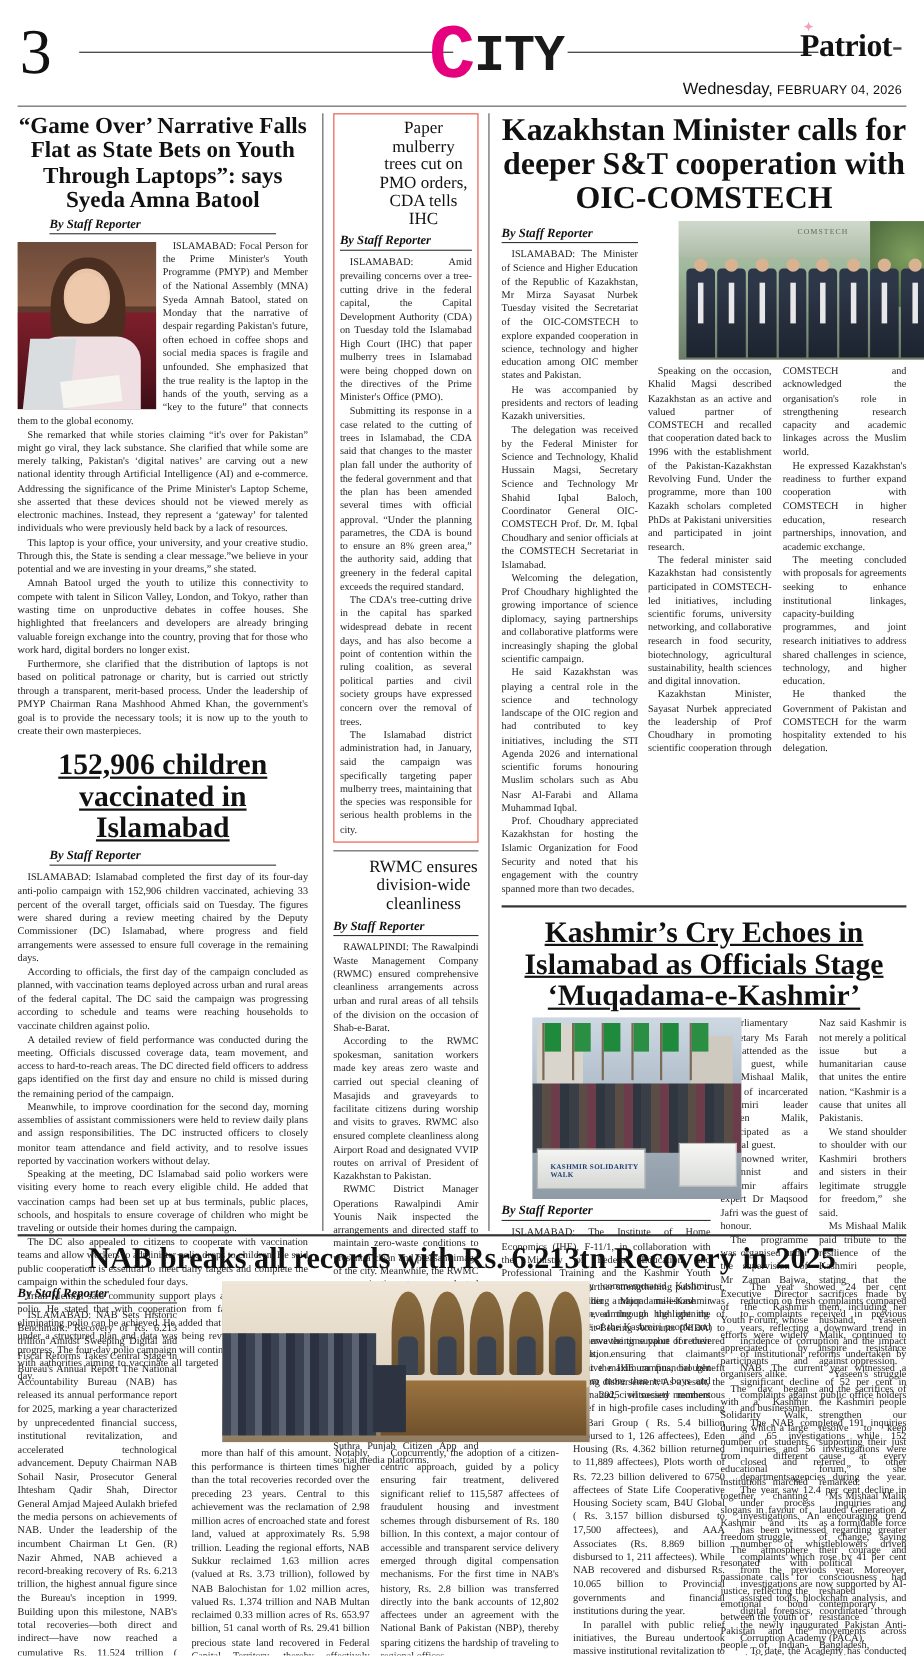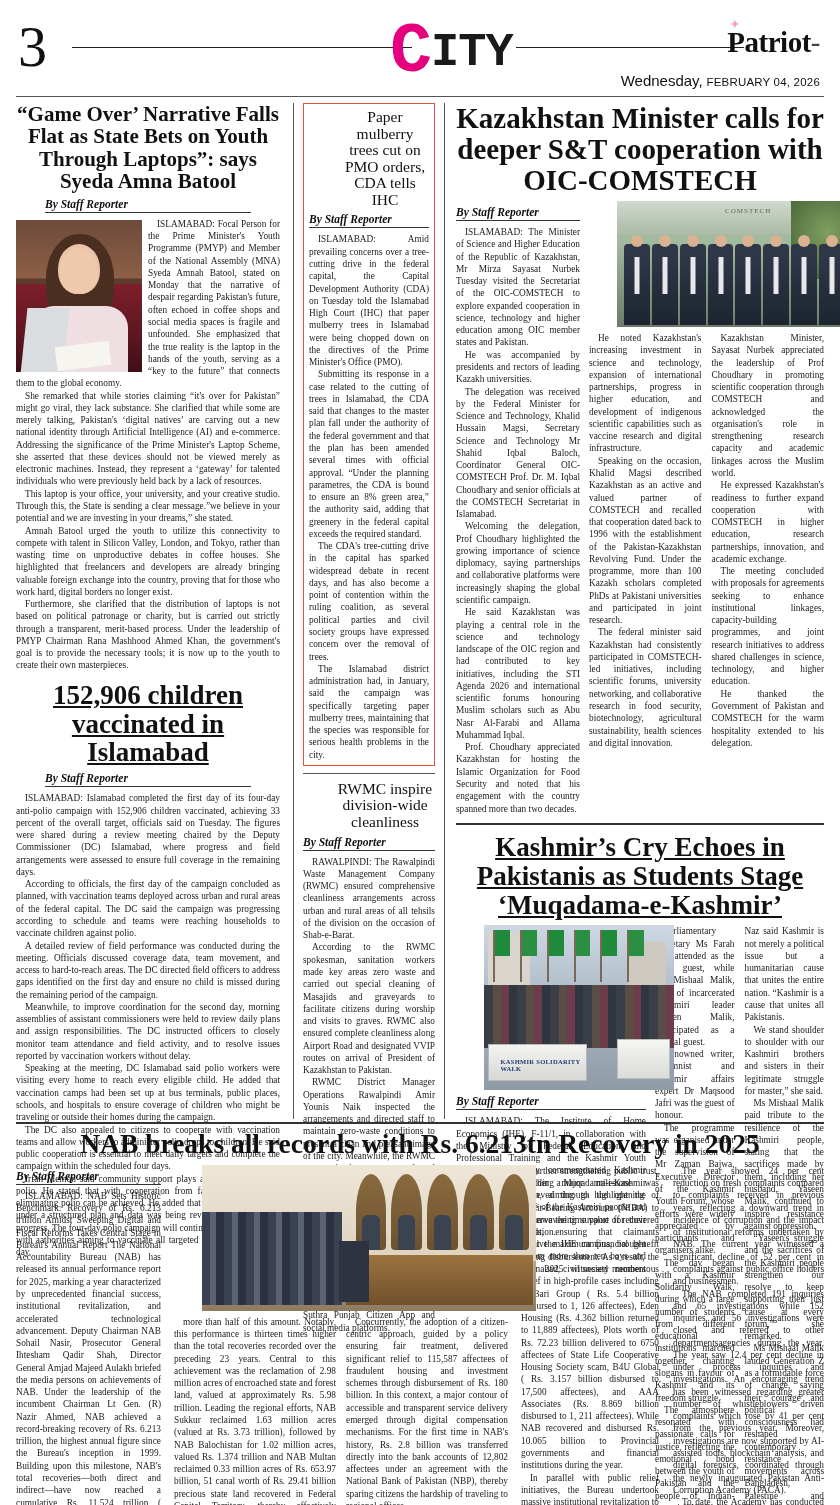--- a/index.html
+++ b/index.html
@@ -307,21 +307,21 @@
         <div class="byline wide">By Staff Reporter</div>
         <p class="body first">ISLAMABAD: Amid prevailing concerns over a tree-cutting drive in the federal capital, the Capital Development Authority (CDA) on Tuesday told the Islamabad High Court (IHC) that paper mulberry trees in Islamabad were being chopped down on the directives of the Prime Minister's Office (PMO).</p>
         <p class="body">Submitting its response in a case related to the cutting of trees in Islamabad, the CDA said that changes to the master plan fall under the authority of the federal government and that the plan has been amended several times with official approval. “Under the planning parametres, the CDA is bound to ensure an 8% green area,” the authority said, adding that greenery in the federal capital exceeds the required standard.</p>
         <p class="body">The CDA's tree-cutting drive in the capital has sparked widespread debate in recent days, and has also become a point of contention within the ruling coalition, as several political parties and civil society groups have expressed concern over the removal of trees.</p>
         <p class="body">The Islamabad district administration had, in January, said the campaign was specifically targeting paper mulberry trees, maintaining that the species was responsible for serious health problems in the city.</p>
       </div>
 
       <div class="hr-thin"></div>
 
       <div>
-        <div class="hl hl-sm">RWMC inspire division-wide cleanliness</div>
+        <div class="hl hl-sm">RWMC ensures division-wide cleanliness</div>
         <div class="byline wide">By Staff Reporter</div>
         <p class="body first">RAWALPINDI: The Rawalpindi Waste Management Company (RWMC) ensured comprehensive cleanliness arrangements across urban and rural areas of all tehsils of the division on the occasion of Shab-e-Barat.</p>
         <p class="body">According to the RWMC spokesman, sanitation workers made key areas zero waste and carried out special cleaning of Masajids and graveyards to facilitate citizens during worship and visits to graves. RWMC also ensured complete cleanliness along Airport Road and designated VVIP routes on arrival of President of Kazakhstan to Pakistan.</p>
         <p class="body">RWMC District Manager Operations Rawalpindi Amir Younis Naik inspected the arrangements and directed staff to maintain zero-waste conditions to present a clean and pleasant image of the city. Meanwhile, the RWMC communication team conducted door-to-door and market awareness campaigns in New Katarian, Union Council 13 educating residents on proper waste disposal and hygiene practices.</p>
         <p class="body">“Thousands of tons of garbage are collected and disposed of daily through the dedicated efforts of our staff,” the spokesperson said, adding that citizens can register complaints via helpline 1139, Suthra Punjab Citizen App and social media platforms.</p>
       </div>
     </div>
 
     <div class="divider-v"></div>
 
@@ -350,37 +350,36 @@
                   <div class="cs-p"></div>
                   <div class="cs-p"></div>
                 <div class="cs-p"></div>
                   <div class="cs-p"></div>
                   <div class="cs-p"></div>
                 <div class="cs-p"></div>
                   <div class="cs-p"></div>
               </div>
             </div>
             <div class="cols2" style="margin-top:5px;">
-              <p class="body">He noted Kazakhstan's increasing investment in science and technology, expansion of international partnerships, progress in higher education, and development of indigenous scientific capabilities such as vaccine research and digital infrastructure.</p>
               <p class="body">Speaking on the occasion, Khalid Magsi described Kazakhstan as an active and valued partner of COMSTECH and recalled that cooperation dated back to 1996 with the establishment of the Pakistan-Kazakhstan Revolving Fund. Under the programme, more than 100 Kazakh scholars completed PhDs at Pakistani universities and participated in joint research.</p>
               <p class="body">The federal minister said Kazakhstan had consistently participated in COMSTECH-led initiatives, including scientific forums, university networking, and collaborative research in food security, biotechnology, agricultural sustainability, health sciences and digital innovation.</p>
               <p class="body">Kazakhstan Minister, Sayasat Nurbek appreciated the leadership of Prof Choudhary in promoting scientific cooperation through COMSTECH and acknowledged the organisation's role in strengthening research capacity and academic linkages across the Muslim world.</p>
               <p class="body">He expressed Kazakhstan's readiness to further expand cooperation with COMSTECH in higher education, research partnerships, innovation, and academic exchange.</p>
               <p class="body">The meeting concluded with proposals for agreements seeking to enhance institutional linkages, capacity-building programmes, and joint research initiatives to address shared challenges in science, technology, and higher education.</p>
               <p class="body">He thanked the Government of Pakistan and COMSTECH for the warm hospitality extended to his delegation.</p>
               <p class="body"></p>
             </div>
           </div>
         </div>
       </div>
 
       <div class="hr-thick"></div>
 
       <div>
-        <div class="hl hl-lg">Kashmir’s Cry Echoes in Pakistanis as Students Stage ‘Muqadama-e-Kashmir’</div>
+        <div class="hl hl-lg">Kashmir’s Cry Echoes in Islamabad as Officials Stage ‘Muqadama-e-Kashmir’</div>
 
         <div style="display:flex; gap:9px; margin-top:6px;">
           <div style="width:190px;">
             <div class="photo photo-kashmir">
               <div class="kr-sky"></div>
               <div class="kr-bld"></div>
                 <div class="kr-bld2"></div>
               <div class="kr-flags">
                 <div class="kr-flag"></div>
                   <div class="kr-flag w"></div>
@@ -399,21 +398,21 @@
             <p class="body first">ISLAMABAD: The Institute of Home Economics (IHE), F-11/1, in collaboration with the Ministry of Federal Education and Professional Training and the Kashmir Youth Forum, on Tuesday commemorated Kashmir Solidarity Day by holding a Muqadama-i-Kashmir Tanseeh Competition, aiming to highlight the decades-long struggle of the Kashmiri people and reaffirm Pakistan's unwavering support for their right to self-determination.</p>
             <p class="body">The event, held at the IHE campus, brought together students from more than ten boys and girls colleges of Islamabad, civil society members and activists.</p>
           </div>
           <div style="flex:1;" class="cols2">
             <p class="body first">Parliamentary Secretary Ms Farah Naz attended as the chief guest, while Ms Mishaal Malik, wife of incarcerated Kashmiri leader Yaseen Malik, participated as a special guest.</p>
             <p class="body">Renowned writer, columnist and Kashmir affairs expert Dr Maqsood Jafri was the guest of honour.</p>
             <p class="body">The programme was organised under the supervision of Mr Zaman Bajwa, Executive Director of the Kashmir Youth Forum, whose efforts were widely appreciated by participants and organisers alike.</p>
             <p class="body">The day began with a Kashmir Solidarity Walk, during which a large number of students from different educational institutions marched together, chanting slogans in favour of Kashmir and its freedom struggle.</p>
             <p class="body">The atmosphere resonated with passionate calls for justice, reflecting the emotional bond between the youth of Pakistan and the people of Indian-occupied Kashmir.</p>
             <p class="body">Addressing the gathering, Ms Farah Naz said Kashmir is not merely a political issue but a humanitarian cause that unites the entire nation. “Kashmir is a cause that unites all Pakistanis.</p>
-            <p class="body">We stand shoulder to shoulder with our Kashmiri brothers and sisters in their legitimate struggle for master,” she said.</p>
+            <p class="body">We stand shoulder to shoulder with our Kashmiri brothers and sisters in their legitimate struggle for freedom,” she said.</p>
             <p class="body">Ms Mishaal Malik paid tribute to the resilience of the Kashmiri people, stating that the sacrifices made by them, including her husband, Yaseen Malik, continued to inspire resistance against oppression.</p>
             <p class="body">“Yaseen's struggle and the sacrifices of the Kashmiri people strengthen our resolve to keep supporting their just cause at every forum,” she remarked.</p>
             <p class="body">Ms Mishaal Malik lauded Generation Z as a formidable force of change, saying their courage and political consciousness had reshaped contemporary resistance movements across Bangladesh, Palestine and Kashmir.</p>
           </div>
         </div>
       </div>
 
     </div>
   </div>
 

